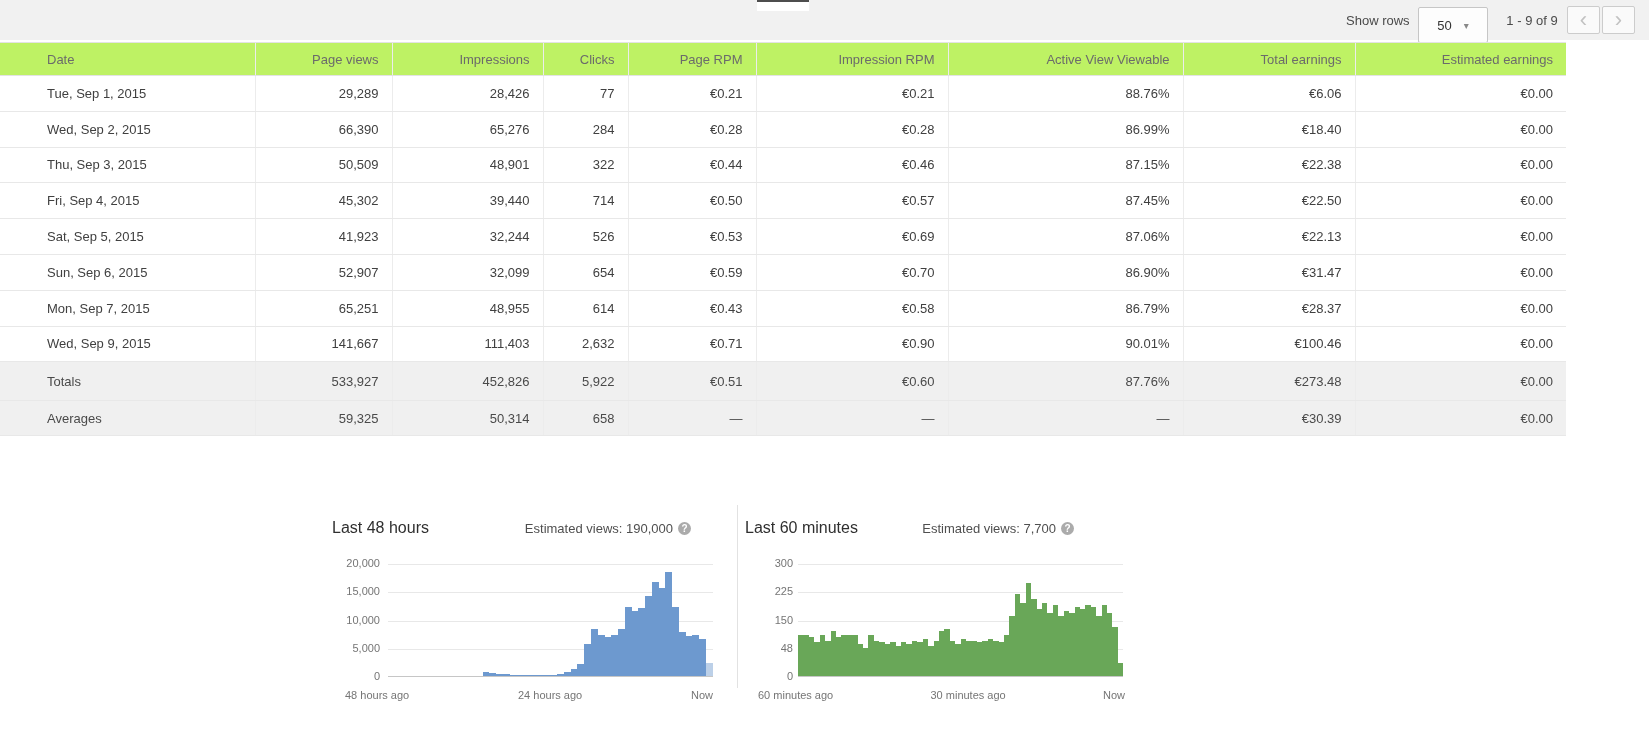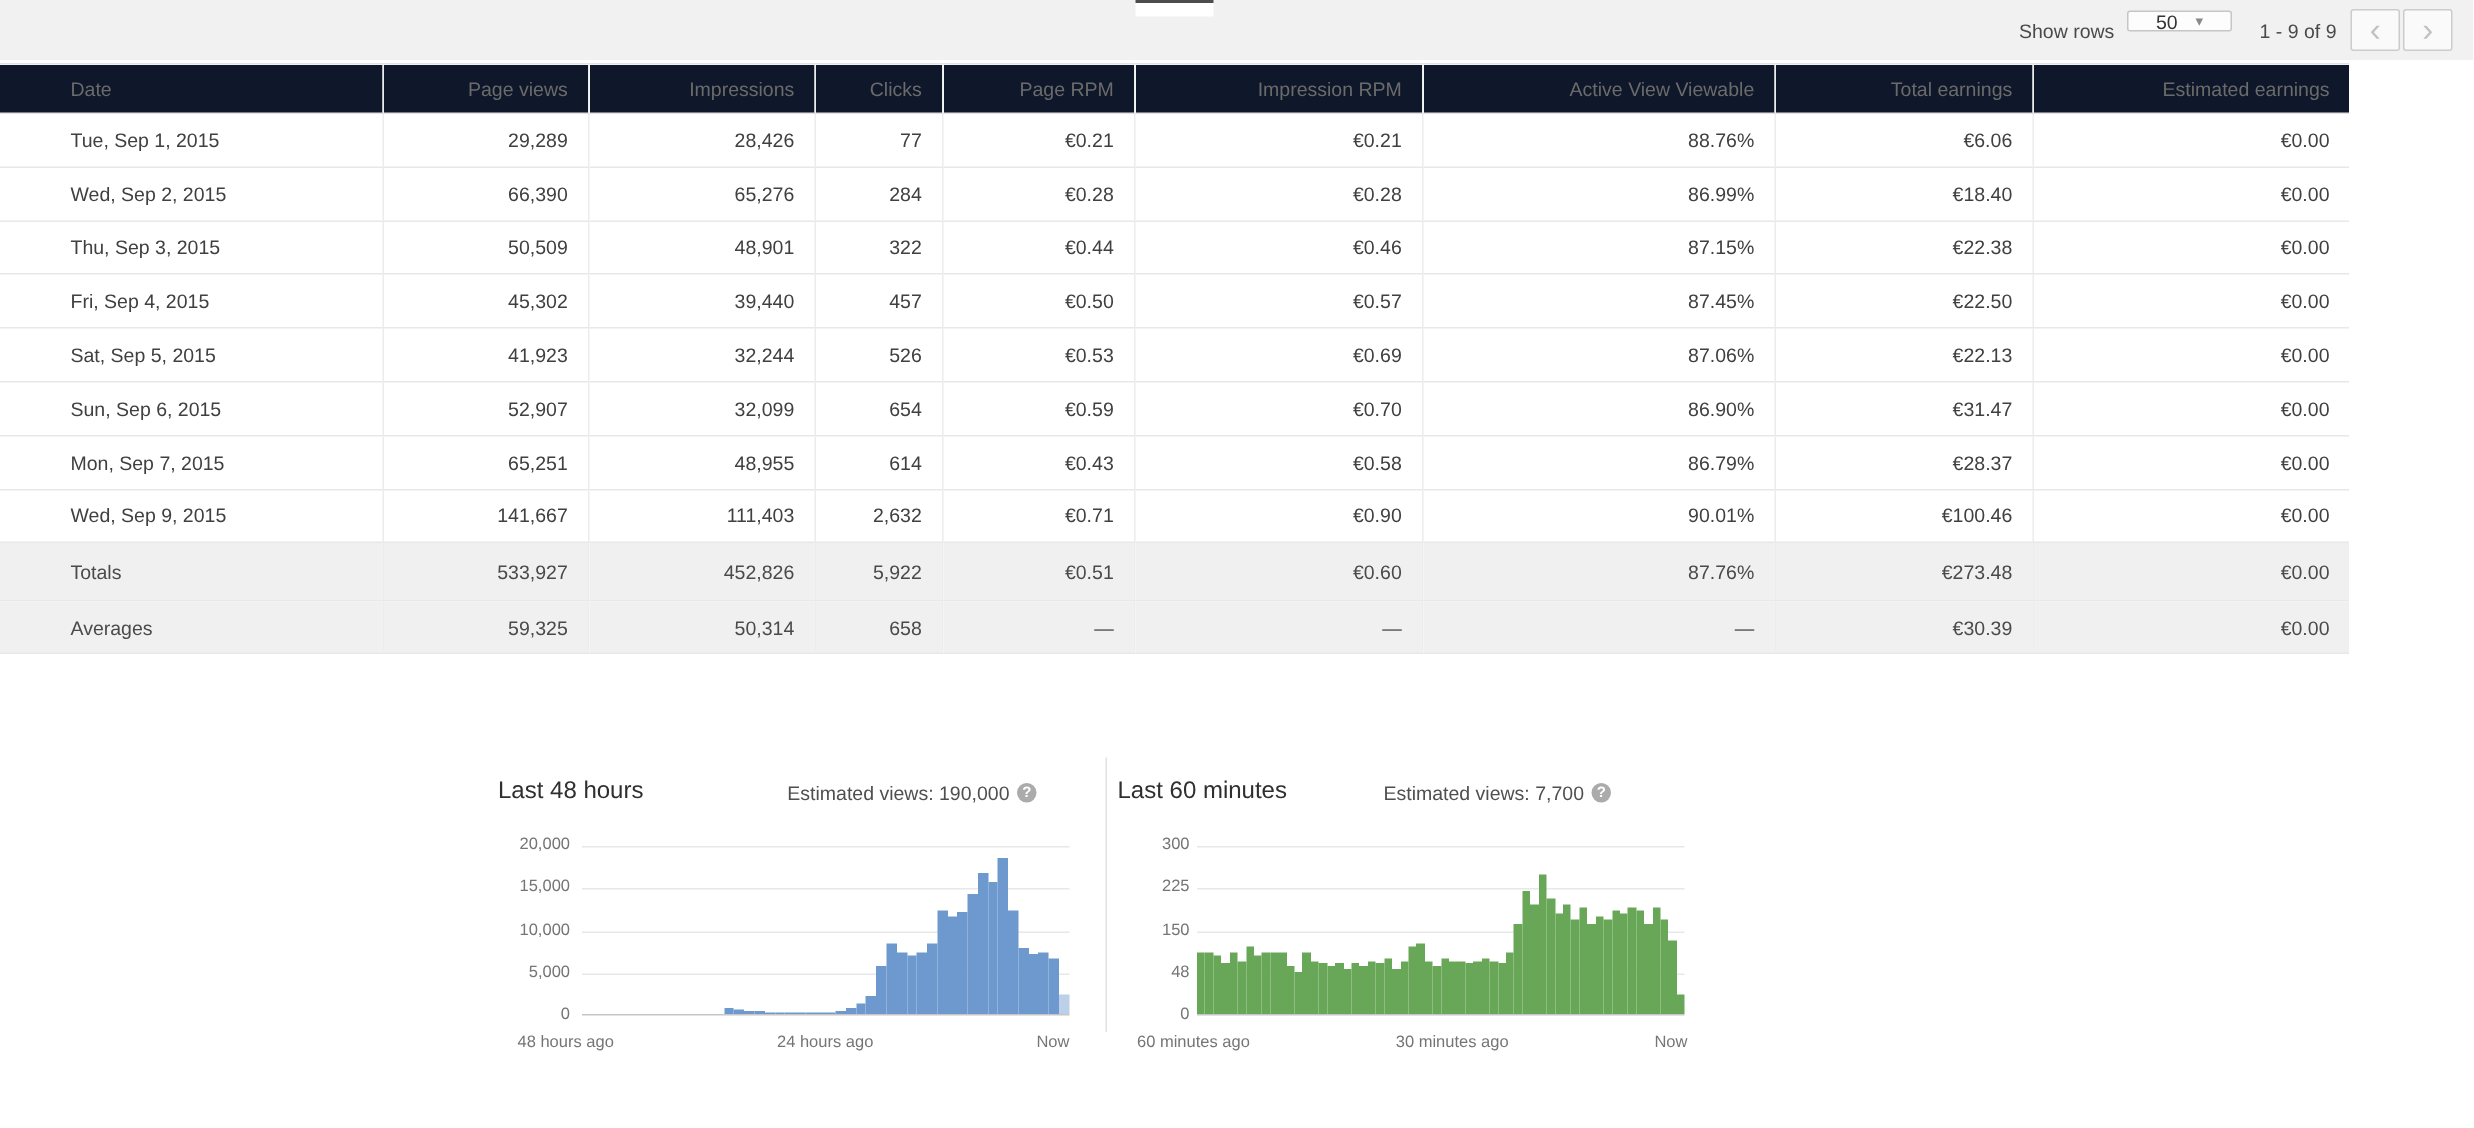--- a/index.html
+++ b/index.html
@@ -4,35 +4,35 @@
 <style>
   html,body{margin:0;padding:0;background:#fff;}
   #screen{position:relative;width:1649px;height:752px;overflow:hidden;background:#fff;
           font-family:"Liberation Sans",sans-serif;-webkit-font-smoothing:antialiased;}
 
   
   .toolbar{position:absolute;left:0;top:0;width:1649px;height:40px;background:#f1f1f1;}
   .tab-notch{position:absolute;left:757px;top:0;width:52px;height:9px;background:#fff;
              border-top:2px solid #4d4d4d;}
   .show-rows{position:absolute;left:1346px;top:13px;font-size:13px;color:#4a4a4a;}
-  .dropdown{position:absolute;left:1418px;top:7px;width:70px;height:14px;box-sizing:border-box;
+  .dropdown{position:absolute;left:1418px;top:7px;width:70px;height:36px;box-sizing:border-box;
             background:#fdfdfd;border:1px solid #c6c6c6;border-radius:2px;display:flex;
             align-items:center;justify-content:center;gap:12px;font-size:13px;color:#333;cursor:pointer;}
   .dd-caret{font-size:10px;color:#888;}
   .range{position:absolute;left:1498px;top:13px;width:68px;text-align:center;font-size:13px;color:#4a4a4a;}
   .pager-btn{position:absolute;top:6px;width:33px;height:28px;box-sizing:border-box;background:#fafafa;
              border:1px solid #ccc;border-radius:2px;display:flex;align-items:center;justify-content:center;}
   .pager-prev{left:1567px;}
   .pager-next{left:1602px;}
   .chev{font-size:22px;line-height:20px;color:#c2c2c2;}
 
   
   table.report{position:absolute;left:0;top:42px;width:1566px;border-collapse:collapse;
                table-layout:fixed;font-size:13px;color:#404040;}
-  table.report th{height:32px;background:#0f172a;font-weight:normal;color:#6b6b6b;text-align:right;
+  table.report th{height:32px;background:#bef264;font-weight:normal;color:#6b6b6b;text-align:right;
                   padding:0 13px 0 0;border-top:1px solid #e3e3e3;border-bottom:1px solid #e3e3e3;
                   overflow:hidden;white-space:nowrap;}
   table.report td{height:34.8px;background:#fff;text-align:right;padding:0 13px 0 0;
                   border-bottom:1px solid #e8e8e8;overflow:hidden;white-space:nowrap;}
   table.report th+th, table.report td+td{border-left:1px solid #ececec;}
   table.report th:first-child, table.report td:first-child{text-align:left;padding-left:47px;}
   tr.totals-row td{background:#f0f0f0;height:38px;border-top:1px solid #d9d9d9;color:#4a4a4a;}
   tr.averages-row td{background:#f0f0f0;height:34px;color:#4a4a4a;}
 
   
@@ -138,21 +138,21 @@
           <td>€0.44</td>
           <td>€0.46</td>
           <td>87.15%</td>
           <td>€22.38</td>
           <td>€0.00</td>
         </tr>
         <tr class="data-row">
           <td>Fri, Sep 4, 2015</td>
           <td>45,302</td>
           <td>39,440</td>
-          <td>457</td>
+          <td>714</td>
           <td>€0.50</td>
           <td>€0.57</td>
           <td>87.45%</td>
           <td>€22.50</td>
           <td>€0.00</td>
         </tr>
         <tr class="data-row">
           <td>Sat, Sep 5, 2015</td>
           <td>41,923</td>
           <td>32,244</td>

